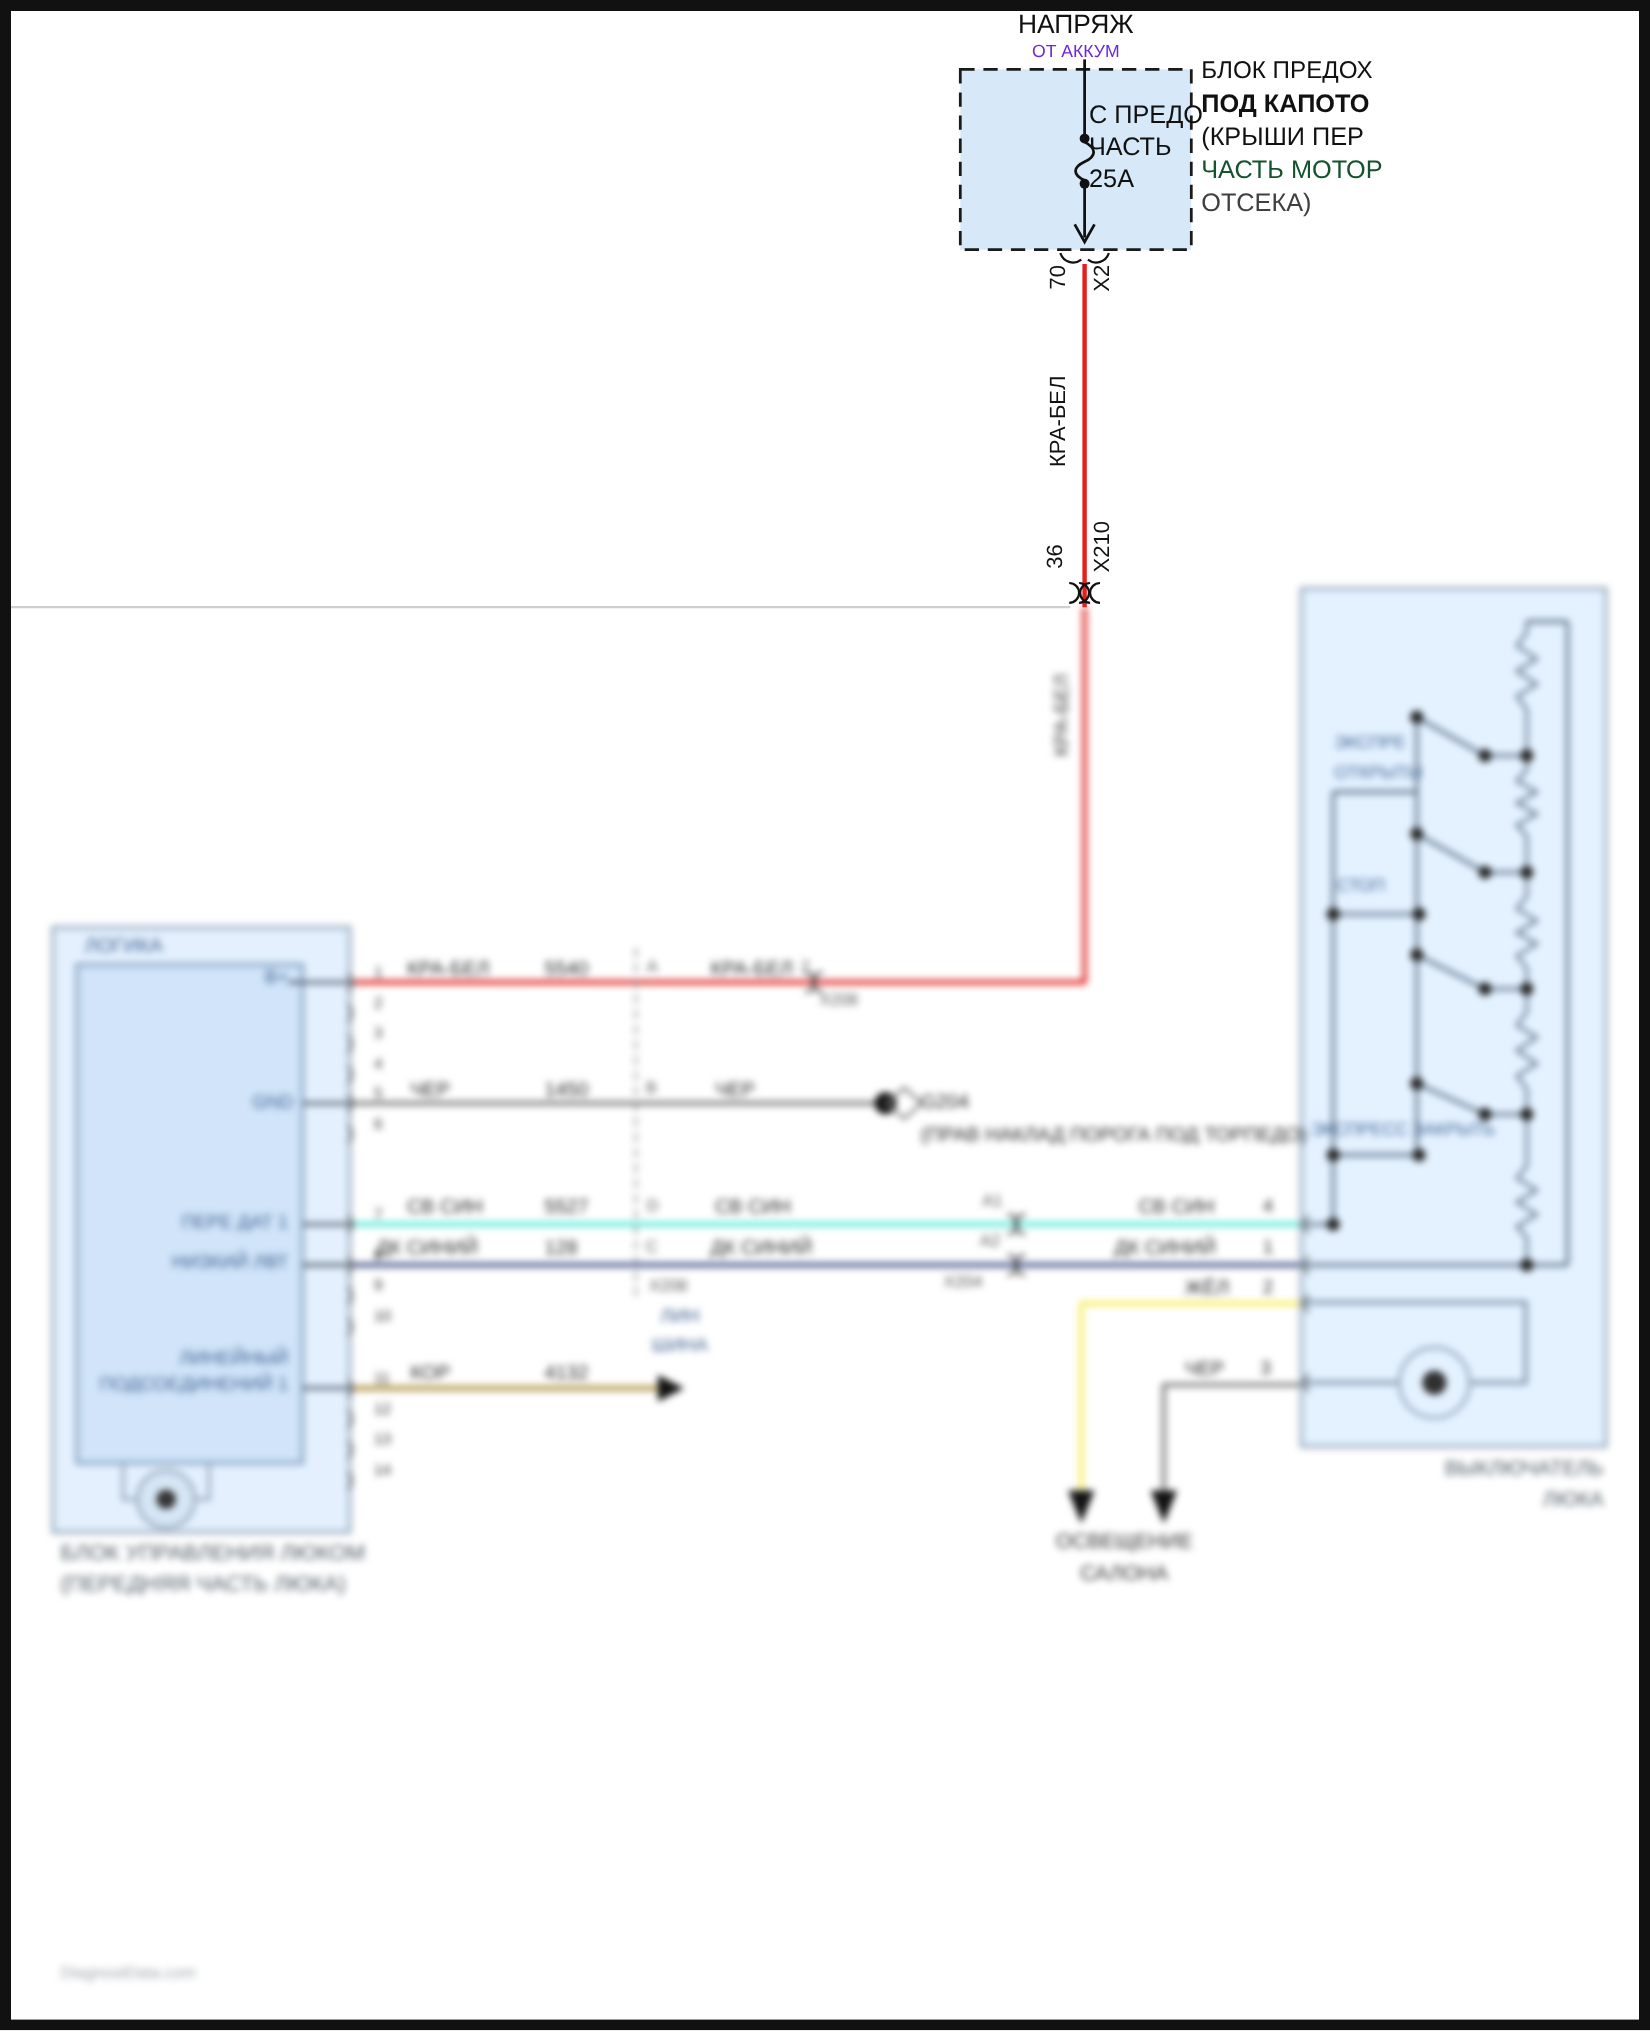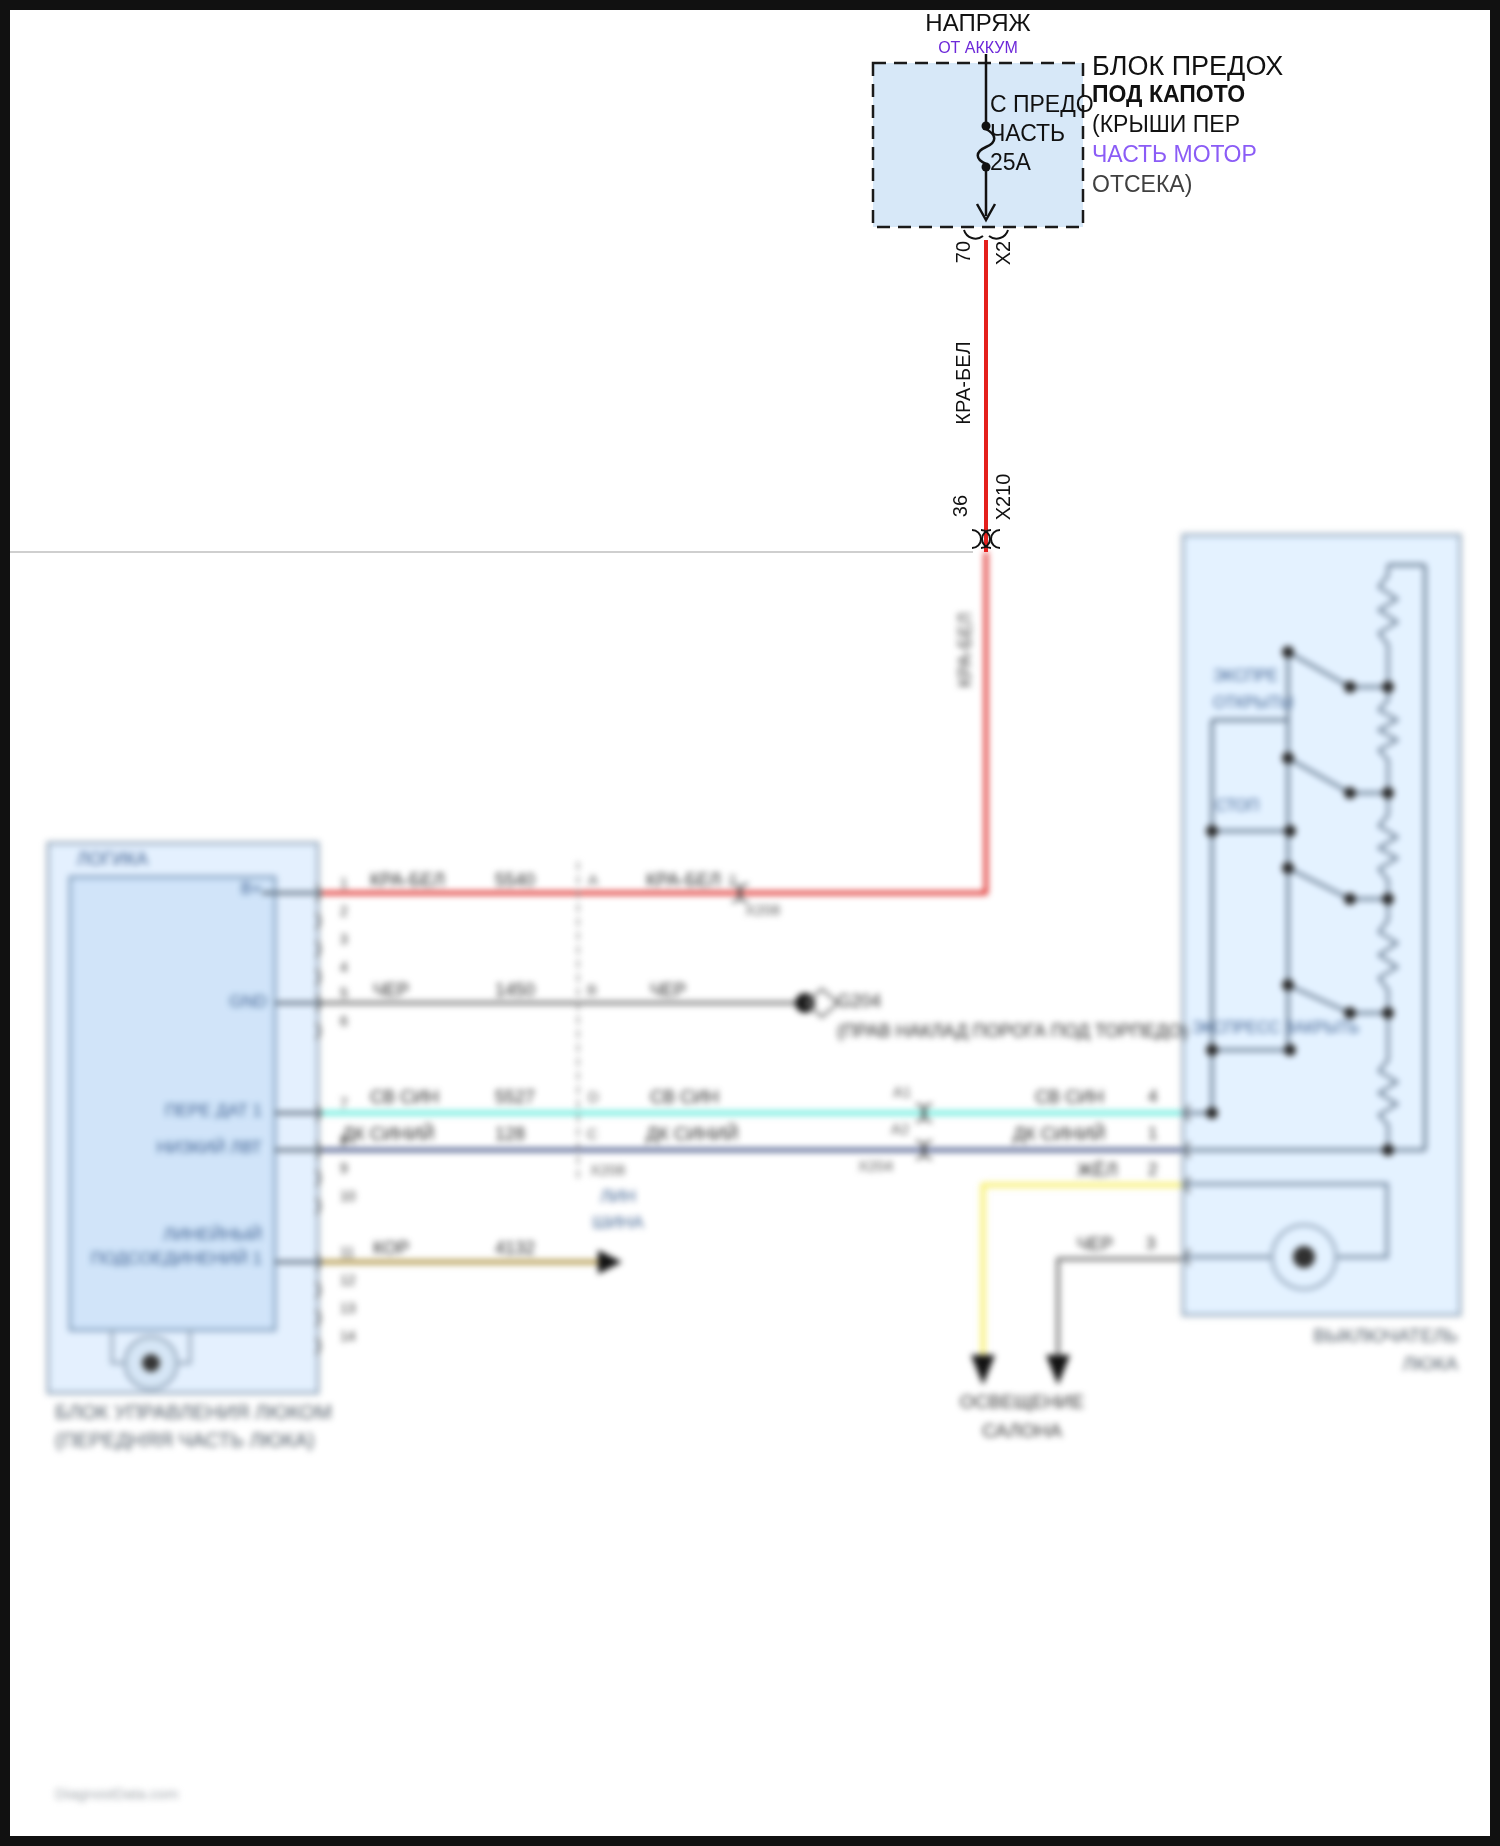--- a/index.html
+++ b/index.html
@@ -260,24 +260,24 @@
         <path d="M991,530 a9,9 0 0 0 0,18"></path>
           <path d="M1000,530 a9,9 0 0 0 0,18"></path>
       </g>
     </svg>
     <div id="labels-sharp">
         <div class="lbl" style="left: 978px; top: 10px; font-size: 24px; color: rgb(17, 17, 17); transform: translateX(-50%);">НАПРЯЖ</div>
         <div class="lbl" style="left: 978px; top: 40px; font-size: 16px; color: #6d28d9; transform: translateX(-50%);">ОТ АККУМ</div>
         <div class="lbl" style="left: 990px; top: 92px; font-size: 23px; color: rgb(17, 17, 17);">С ПРЕДО</div>
         <div class="lbl" style="left: 990px; top: 121px; font-size: 23px; color: rgb(17, 17, 17);">ЧАСТЬ</div>
         <div class="lbl" style="left: 990px; top: 150px; font-size: 23px; color: rgb(17, 17, 17);">25А</div>
-        <div class="lbl" style="left: 1092px; top: 52px; font-size: 27px; color: rgb(17, 17, 17);">БЛОК ПРЕДОХ</div>
+        <div class="lbl" style="left: 1092px; top: 52px; font-size: 22px; color: rgb(17, 17, 17);">БЛОК ПРЕДОХ</div>
         <div class="lbl" style="left: 1092px; top: 82px; font-size: 23px; color: rgb(17, 17, 17); font-weight: bold;">ПОД КАПОТО</div>
         <div class="lbl" style="left: 1092px; top: 112px; font-size: 23px; color: rgb(17, 17, 17);">(КРЫШИ ПЕР</div>
-        <div class="lbl" style="left: 1092px; top: 142px; font-size: 23px; color: #8b5cf6;">ЧАСТЬ МОТОР</div>
+        <div class="lbl" style="left: 1092px; top: 142px; font-size: 23px; color: #14532d;">ЧАСТЬ МОТОР</div>
         <div class="lbl" style="left: 1092px; top: 172px; font-size: 23px; color: #404040;">ОТСЕКА)</div>
         <div class="lbl" style="left: 963px; top: 252px; font-size: 20px; color: rgb(17, 17, 17); transform: translate(-50%, -50%) rotate(-90deg);">70</div>
         <div class="lbl" style="left: 1003px; top: 253px; font-size: 20px; color: rgb(17, 17, 17); transform: translate(-50%, -50%) rotate(-90deg);">X2</div>
         <div class="lbl" style="left: 963px; top: 383px; font-size: 20px; color: rgb(17, 17, 17); transform: translate(-50%, -50%) rotate(-90deg);">КРА-БЕЛ</div>
         <div class="lbl" style="left: 960px; top: 506px; font-size: 20px; color: rgb(17, 17, 17); transform: translate(-50%, -50%) rotate(-90deg);">36</div>
         <div class="lbl" style="left: 1003px; top: 497px; font-size: 20px; color: rgb(17, 17, 17); transform: translate(-50%, -50%) rotate(-90deg);">X210</div>
       </div>
   </div>
 
 </div>

